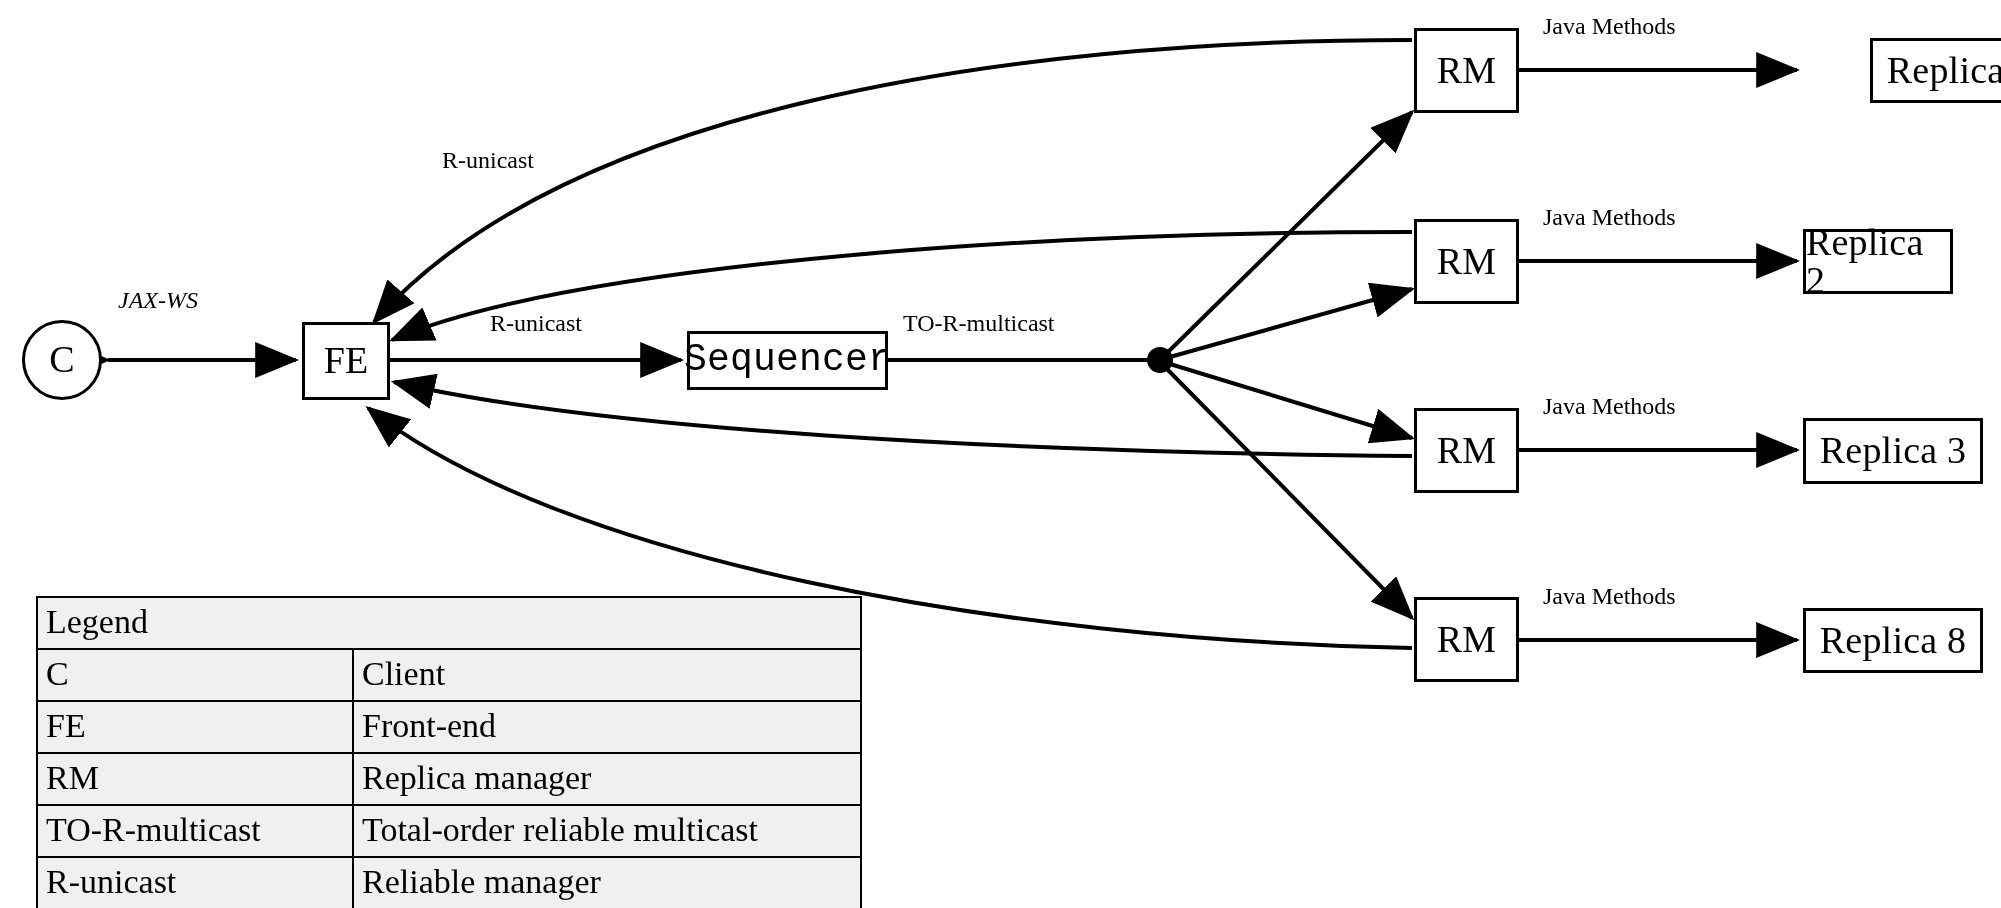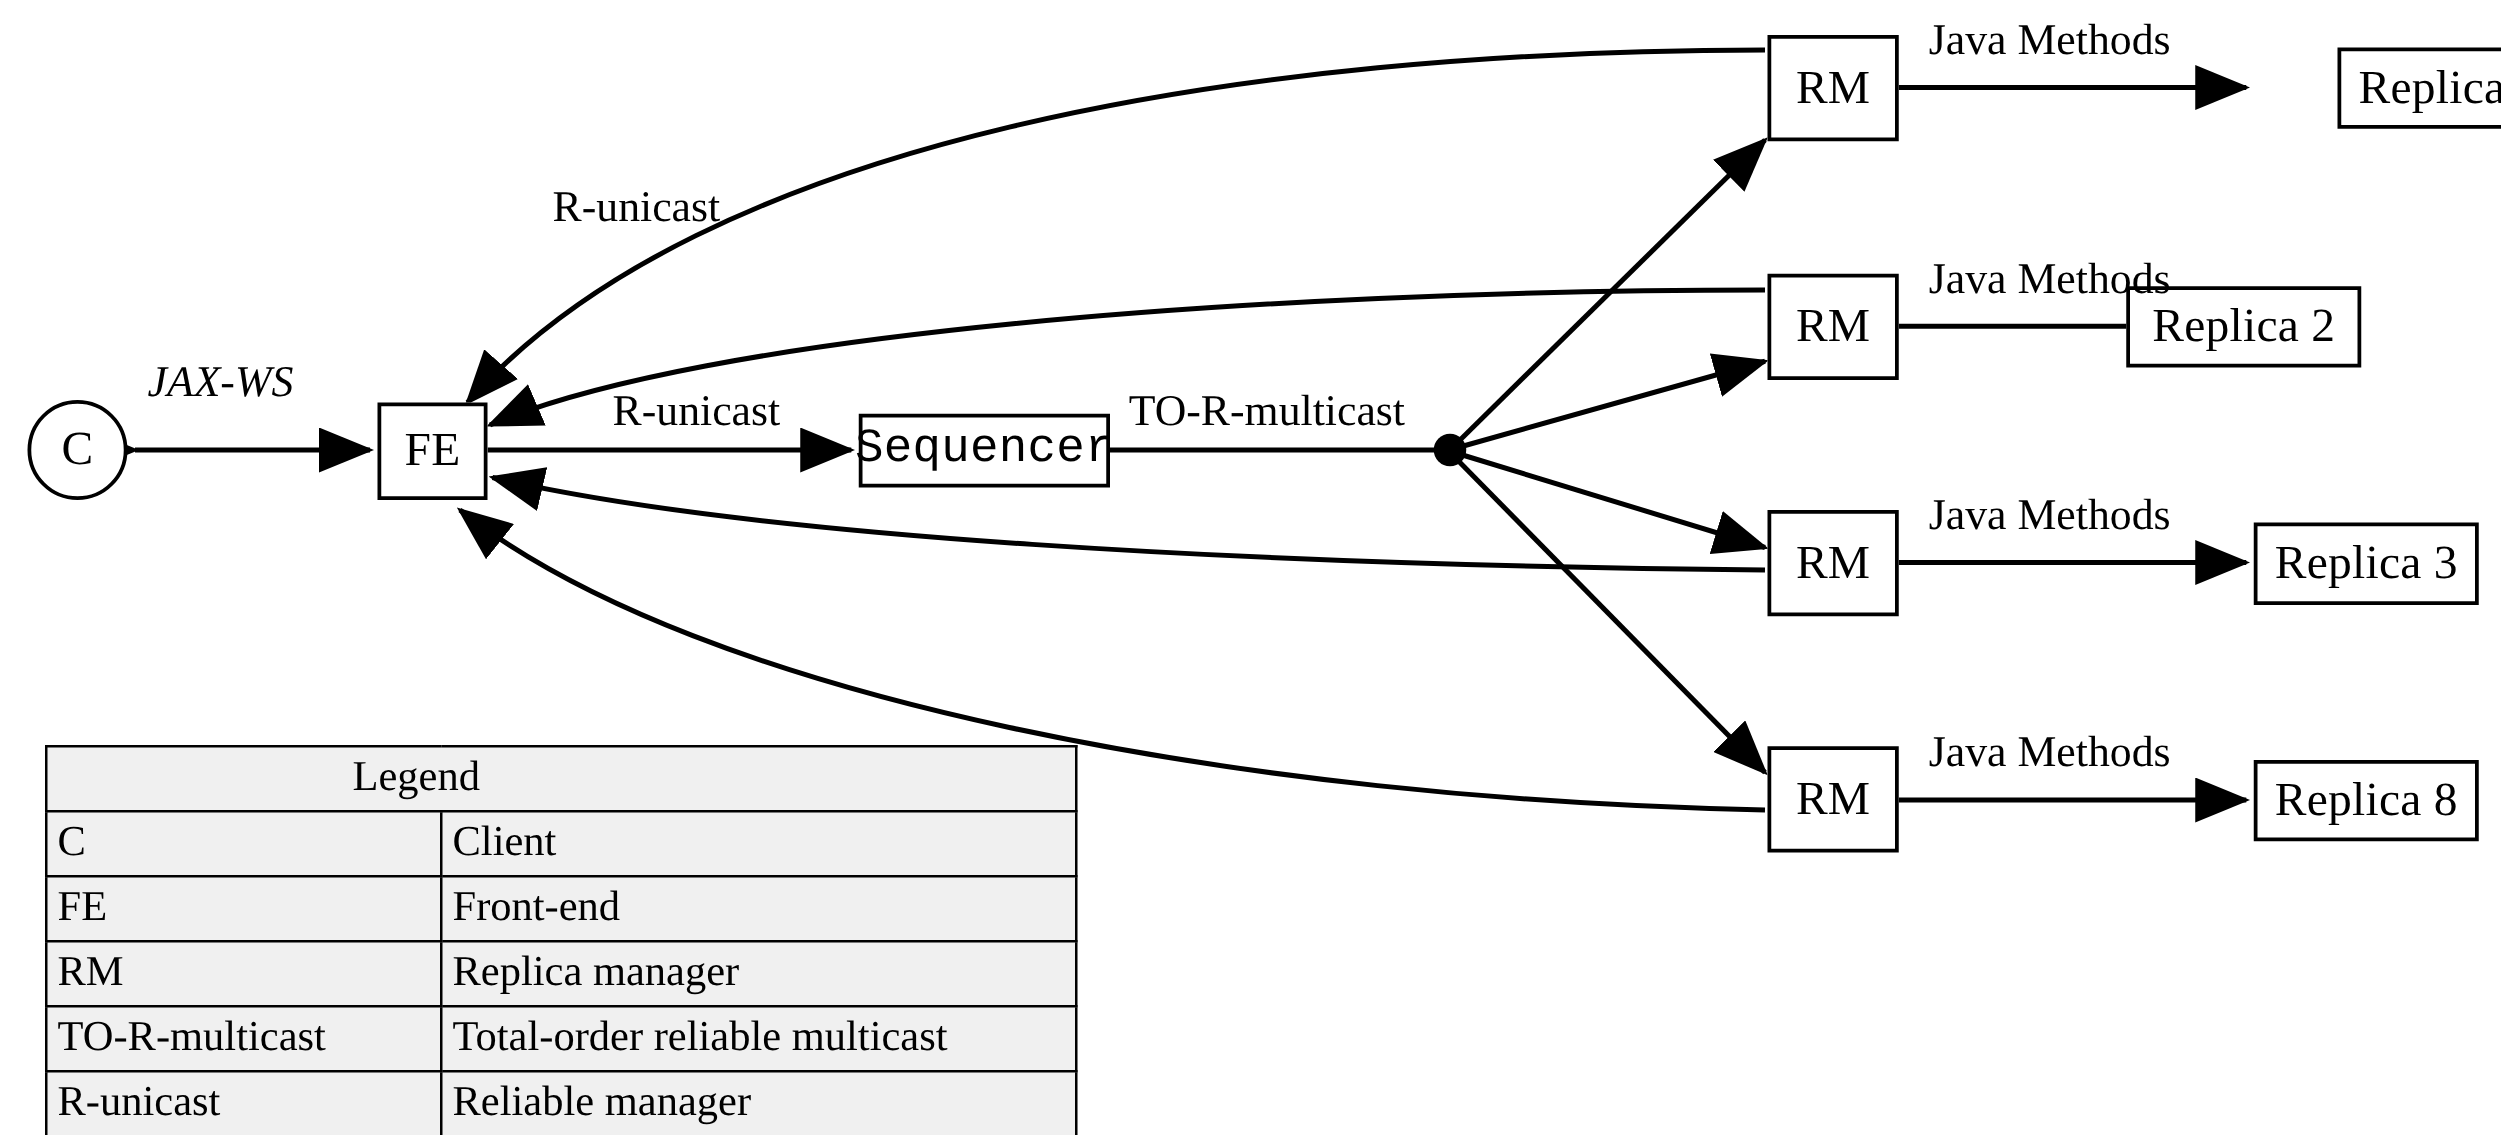--- a/index.html
+++ b/index.html
@@ -41,21 +41,21 @@
   }
   .node.circle {
     border-radius: 50%;
   }
   .node .node-label {
     display: block;
     transform: translateY(-1px);
   }
   .edge-label {
     position: absolute;
-    font-size: 35px;
+    font-size: 24px;
     line-height: 1;
     white-space: nowrap;
     z-index: 4;
     color: #000000;
   }
   
   #legend {
     position: absolute;
     left: 36px;
     top: 596px;
@@ -68,21 +68,20 @@
     border: 2px solid #000000;
     background: #f0f0f0;
     font-size: 34px;
     font-weight: normal;
     line-height: 1;
     padding: 7px 8px 9px 8px;
     text-align: left;
     white-space: nowrap;
   }
   #legend th.legend-title {
-    text-align: center;
     padding-right: 240px;
   }
   #legend td.legend-key {
     width: 298px;
   }
 </style>
 </head>
 <body>
 
 <div id="canvas">
@@ -142,21 +141,21 @@
   <div class="node" style="left:1414px; top:408px; width:105px; height:85px;">
     <span class="node-label">RM</span>
   </div>
   <div class="node" style="left:1414px; top:597px; width:105px; height:85px;">
     <span class="node-label">RM</span>
   </div>
 
   <div class="node" style="left:1870px; top:38px; width:180px; height:65px;">
     <span class="node-label">Replica 1</span>
   </div>
-  <div class="node" style="left:1701px; top:229px; width:188px; height:65px;">
+  <div class="node" style="left:1803px; top:229px; width:150px; height:65px;">
     <span class="node-label">Replica 2</span>
   </div>
   <div class="node" style="left:1803px; top:418px; width:180px; height:66px;">
     <span class="node-label">Replica 3</span>
   </div>
   <div class="node" style="left:1803px; top:608px; width:180px; height:65px;">
     <span class="node-label">Replica 8</span>
   </div>
 
   <div class="edge-label" style="left:118px; top:288px;font-style:italic;">JAX-WS</div>

